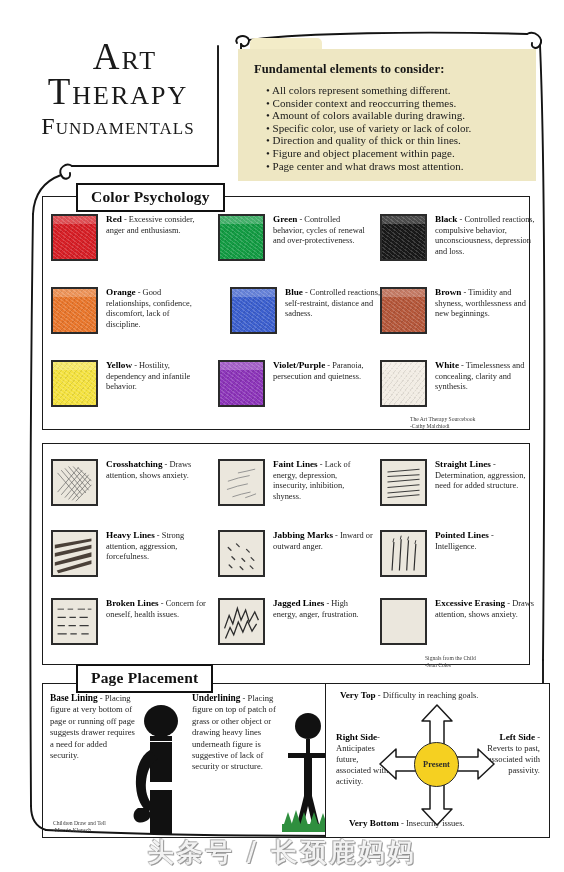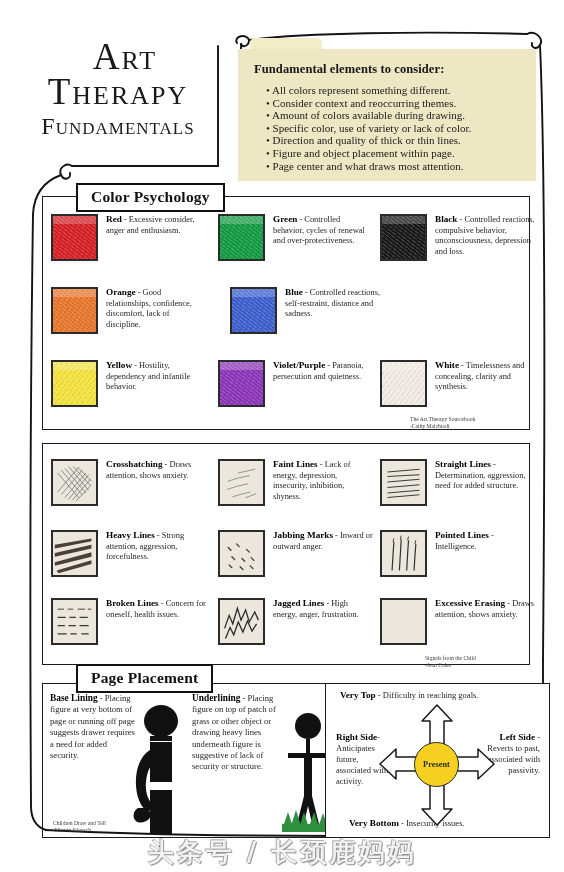--- a/index.html
+++ b/index.html
@@ -146,20 +146,27 @@
       </div>
     <div class="etx"><b>Orange</b><span> - Good relationships, confidence, discomfort, lack of discipline.</span></div>
   </div>
   <div class="entry" style="left:230px; top:287px;">
     <div class="sw" id="sw-4" style="background: rgb(60, 95, 205);">
         <span class="tex"></span>
         <span class="gloss"></span>
       </div>
     <div class="etx"><b>Blue</b><span> - Controlled reactions, self-restraint, distance and sadness.</span></div>
   </div>
+  <div class="entry" style="left:380px; top:287px;">
+    <div class="sw" id="sw-5" style="background: rgb(180, 87, 58);">
+        <span class="tex"></span>
+        <span class="gloss"></span>
+      </div>
+    <div class="etx"><b>Brown</b><span> - Timidity and shyness, worthlessness and new beginnings.</span></div>
+  </div>
 
   <div class="entry" style="left:51px; top:360px;">
     <div class="sw" id="sw-6" style="background: rgb(244, 226, 63);">
         <span class="tex"></span>
         <span class="gloss"></span>
       </div>
     <div class="etx"><b>Yellow</b><span> - Hostility, dependency and infantile behavior.</span></div>
   </div>
   <div class="entry" style="left:218px; top:360px;">
     <div class="sw" id="sw-7" style="background: rgb(140, 53, 185);">

